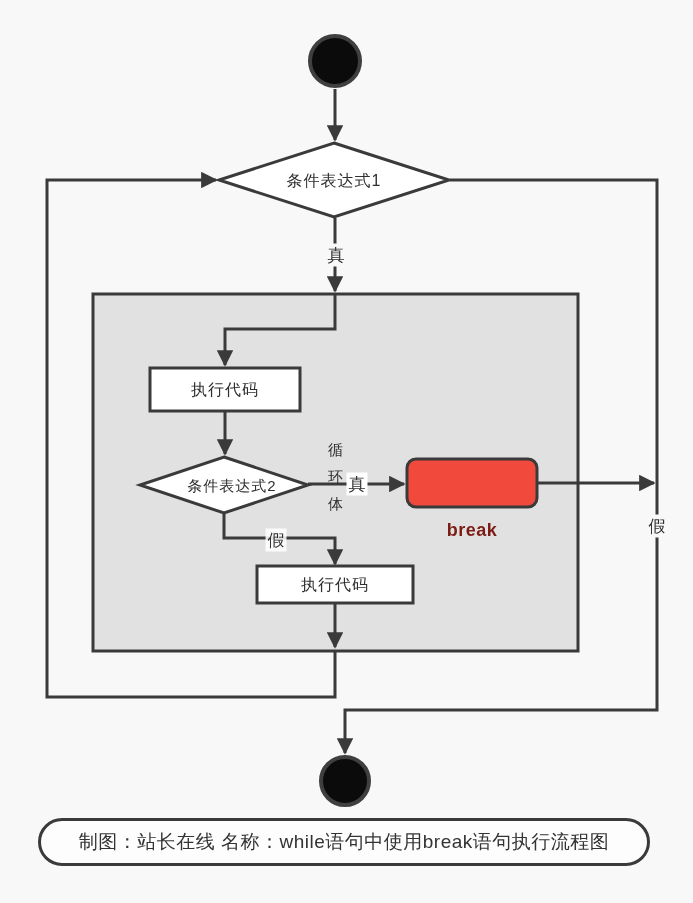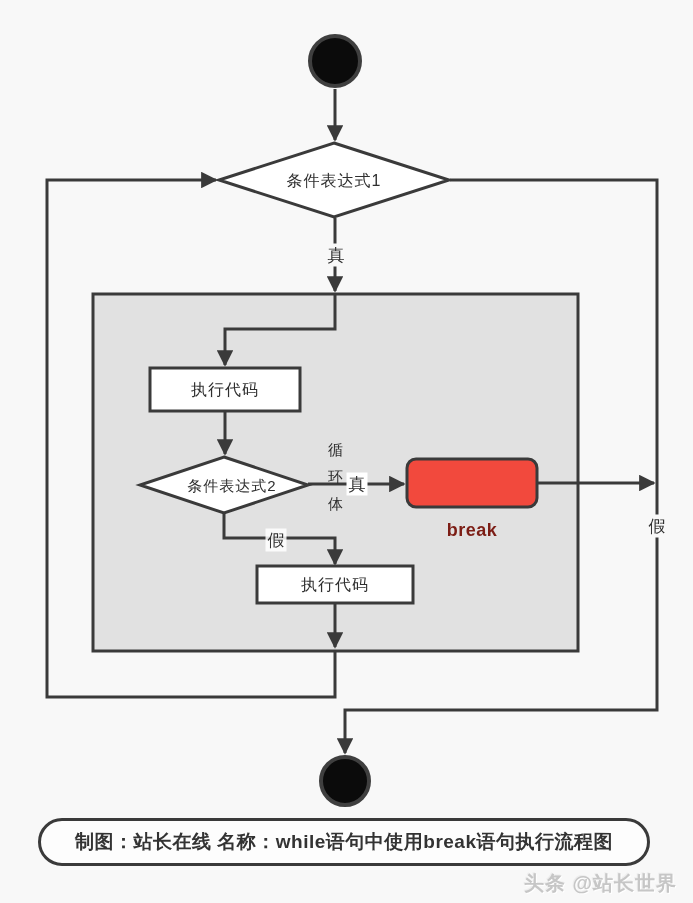--- a/index.html
+++ b/index.html
@@ -19,21 +19,21 @@
   .loop-body-label{
     position:absolute;left:328px;top:436px;width:18px;
     font-size:15px;line-height:27px;text-align:left;
     word-break:break-all;color:#2f2f2f;letter-spacing:0;
   }
   .break-text{font-size:18px;font-weight:bold;color:var(--break-text);letter-spacing:0.5px;}
   .caption{
     position:absolute;left:38px;top:818px;width:612px;height:48px;
     box-sizing:border-box;border:3px solid var(--line);border-radius:24px;
     background:#fdfdfd;display:flex;align-items:center;justify-content:center;
-    font-size:19px;color:#333;letter-spacing:0.5px;font-weight:bold;
+    font-size:19px;color:#333;letter-spacing:0.5px;
   }
   .watermark{
     position:absolute;right:16px;top:870px;
     font-size:20px;font-weight:bold;letter-spacing:1px;
     color:#c6c6c6;text-shadow:1px 1px 0 #ffffff,-1px -1px 0 #eeeeee;
   }
 </style>
 </head>
 <body>
 
@@ -93,14 +93,13 @@
   <div class="lbl edge-label bg-white" style="left:276px;top:540px;">假</div>
 
   <div class="lbl node-text" style="left:335px;top:585px;">执行代码</div>
 
   <div class="lbl edge-label bg-page" style="left:657px;top:526px;">假</div>
 
   <div class="caption">
     <span>制图：站长在线 名称：while语句中使用break语句执行流程图</span>
   </div>
 
-  <div class="watermark">头条 @站长世界</div>
 </div>
 
 </body></html>

